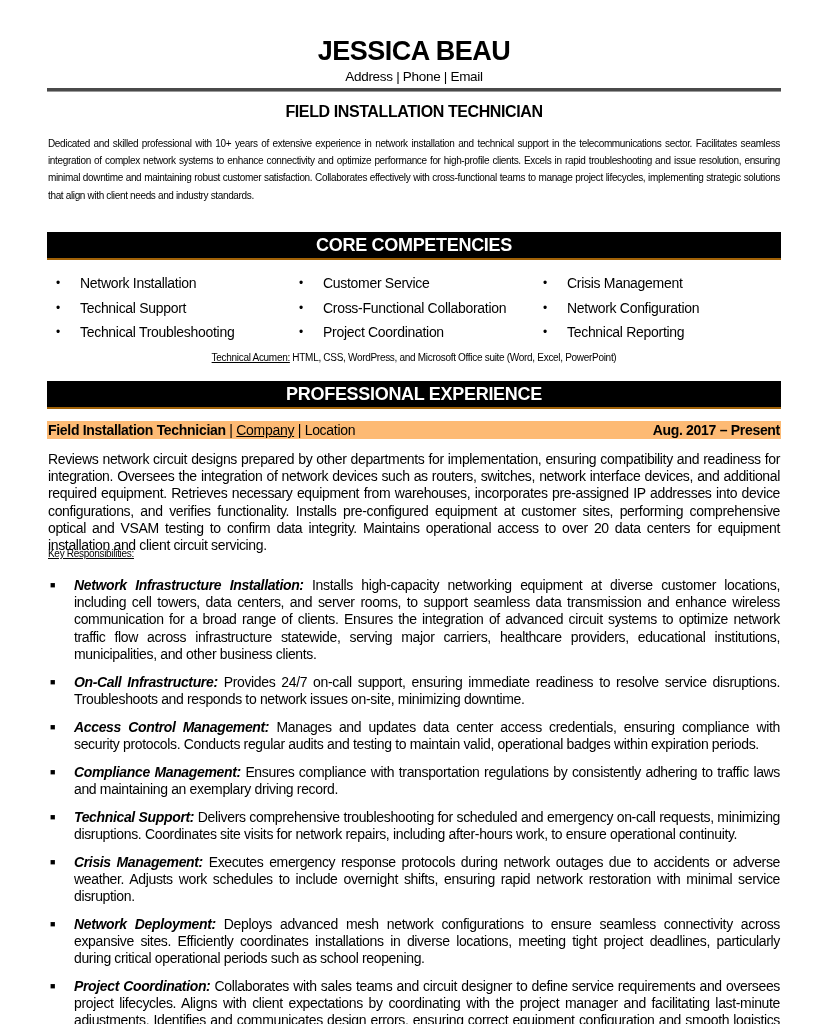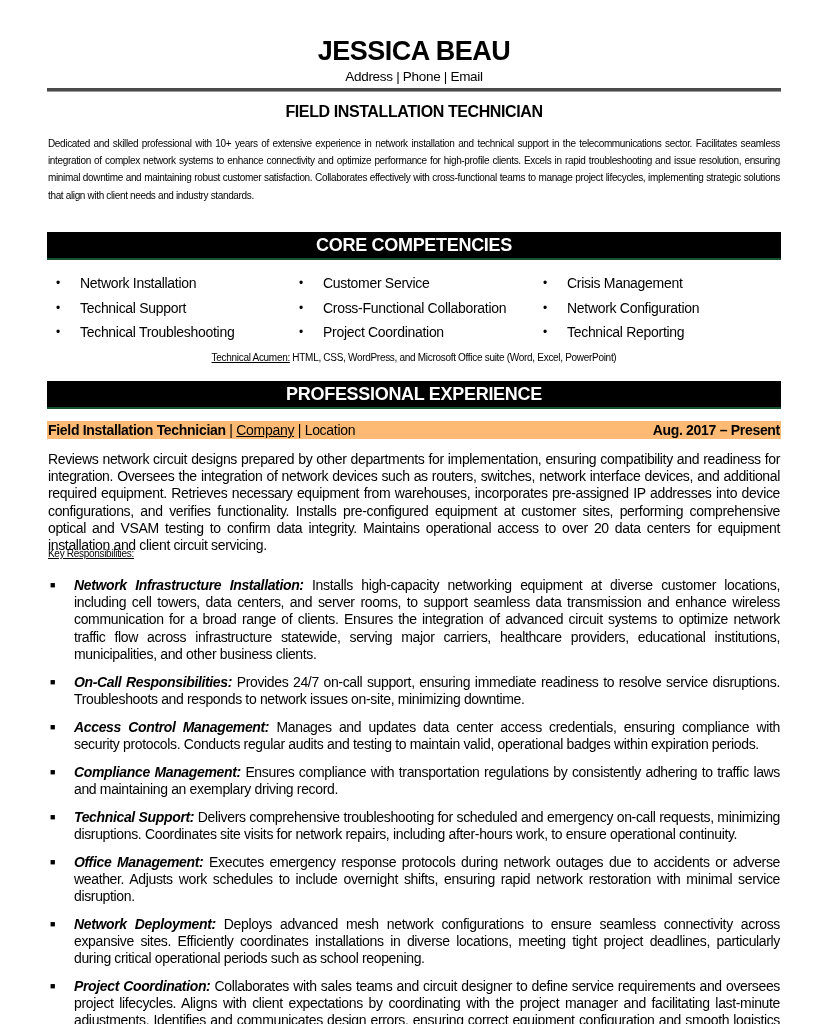--- a/index.html
+++ b/index.html
@@ -26,21 +26,21 @@
   .job-title {
     position: absolute; left: 0; width: 828px; top: 103px;
     text-align: center; font-weight: bold; font-size: 16px; letter-spacing: -0.4px;
   }
   .summary {
     position: absolute; left: 48px; width: 732px; top: 135px;
     font-size: 10px; line-height: 17.2px; text-align: justify; letter-spacing: -0.35px;
   }
   .section-bar {
     position: absolute; left: 47px; width: 734px; height: 26px;
-    background: #000; border-bottom: 2px solid #14532d;
+    background: #000; border-bottom: 2px solid #a16207;
     color: #fff; font-weight: bold; font-size: 18px; text-align: center;
     line-height: 26px; letter-spacing: -0.3px;
   }
   .comp-grid {
     position: absolute; left: 48px; width: 732px; top: 271px;
     display: grid; grid-template-columns: 243px 244px 245px;
     font-size: 14px; letter-spacing: -0.3px;
   }
   .comp-item { height: 24.6px; display: flex; align-items: center; }
   .comp-item .dot { width: 32px; padding-left: 8px; box-sizing: border-box; font-size: 12px; }
@@ -141,37 +141,37 @@
 
   <div class="key-resp u">Key Responsibilities:</div>
 
   <div class="resp-list">
     <div class="resp-item">
         <span class="sq">■</span>
         <div class="txt"><span class="lbl">Network Infrastructure Installation:</span><span> Installs high-capacity networking equipment at diverse customer locations, including cell towers, data centers, and server rooms, to support seamless data transmission and enhance wireless communication for a broad range of clients. Ensures the integration of advanced circuit systems to optimize network traffic flow across infrastructure statewide, serving major carriers, healthcare providers, educational institutions, municipalities, and other business clients.</span></div>
       </div>
     <div class="resp-item">
         <span class="sq">■</span>
-        <div class="txt"><span class="lbl">On-Call Responsibilities:</span><span> Provides 24/7 on-call support, ensuring immediate readiness to resolve service disruptions. Troubleshoots and responds to network issues on-site, minimizing downtime.</span></div>
+        <div class="txt"><span class="lbl">On-Call Infrastructure:</span><span> Provides 24/7 on-call support, ensuring immediate readiness to resolve service disruptions. Troubleshoots and responds to network issues on-site, minimizing downtime.</span></div>
       </div>
     <div class="resp-item">
         <span class="sq">■</span>
         <div class="txt"><span class="lbl">Access Control Management:</span><span> Manages and updates data center access credentials, ensuring compliance with security protocols. Conducts regular audits and testing to maintain valid, operational badges within expiration periods.</span></div>
       </div>
     <div class="resp-item">
         <span class="sq">■</span>
         <div class="txt"><span class="lbl">Compliance Management:</span><span> Ensures compliance with transportation regulations by consistently adhering to traffic laws and maintaining an exemplary driving record.</span></div>
       </div>
     <div class="resp-item">
         <span class="sq">■</span>
         <div class="txt"><span class="lbl">Technical Support:</span><span> Delivers comprehensive troubleshooting for scheduled and emergency on-call requests, minimizing disruptions. Coordinates site visits for network repairs, including after-hours work, to ensure operational continuity.</span></div>
       </div>
     <div class="resp-item">
         <span class="sq">■</span>
-        <div class="txt"><span class="lbl">Office Management:</span><span> Executes emergency response protocols during network outages due to accidents or adverse weather. Adjusts work schedules to include overnight shifts, ensuring rapid network restoration with minimal service disruption.</span></div>
+        <div class="txt"><span class="lbl">Crisis Management:</span><span> Executes emergency response protocols during network outages due to accidents or adverse weather. Adjusts work schedules to include overnight shifts, ensuring rapid network restoration with minimal service disruption.</span></div>
       </div>
     <div class="resp-item">
         <span class="sq">■</span>
         <div class="txt"><span class="lbl">Network Deployment:</span><span> Deploys advanced mesh network configurations to ensure seamless connectivity across expansive sites. Efficiently coordinates installations in diverse locations, meeting tight project deadlines, particularly during critical operational periods such as school reopening.</span></div>
       </div>
     <div class="resp-item">
         <span class="sq">■</span>
         <div class="txt"><span class="lbl">Project Coordination:</span><span> Collaborates with sales teams and circuit designer to define service requirements and oversees project lifecycles. Aligns with client expectations by coordinating with the project manager and facilitating last-minute adjustments. Identifies and communicates design errors, ensuring correct equipment configuration and smooth logistics with the construction team.</span></div>
       </div>
   </div>

